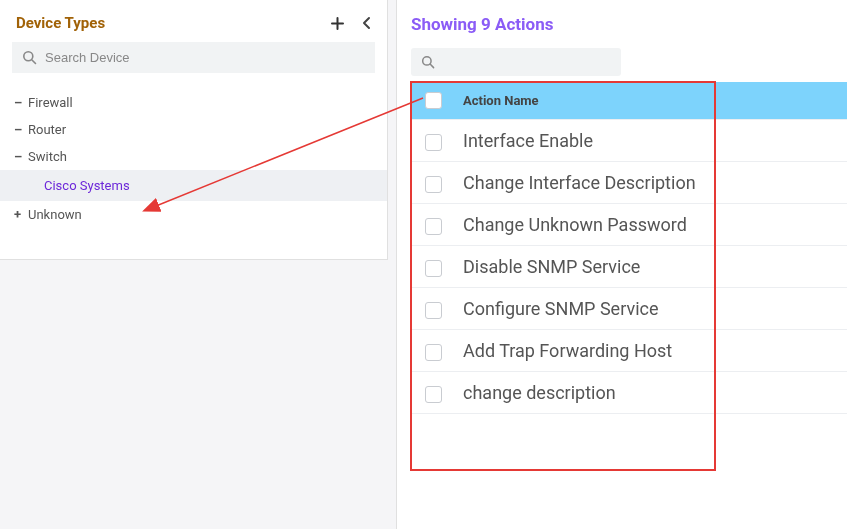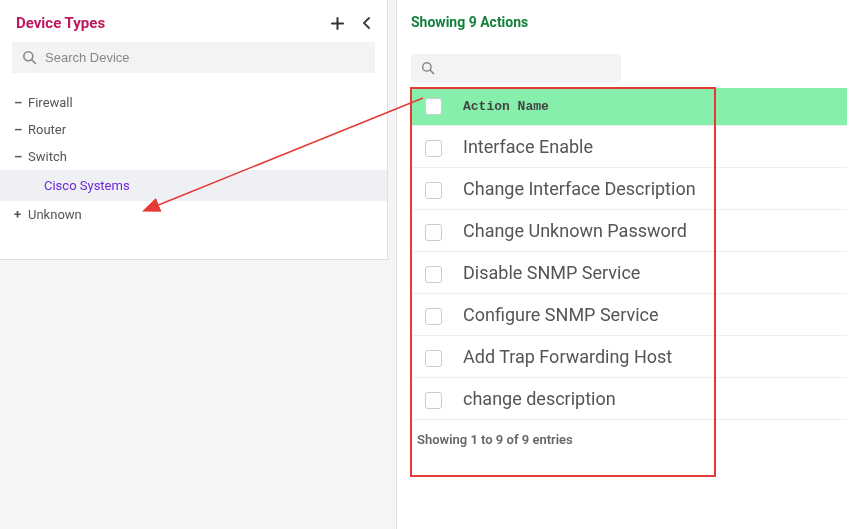--- a/index.html
+++ b/index.html
@@ -28,21 +28,21 @@
     }
     .sidebar-header {
       display: flex;
       align-items: center;
       justify-content: space-between;
       padding: 14px 16px 10px 16px;
     }
     .sidebar-title {
       font-weight: 700;
       font-size: 15px;
-      color: #be185d;
+      color: #a16207;
     }
     .header-right {
       display: flex;
       align-items: center;
       gap: 18px;
     }
     .chevron-icon svg, .plus-icon svg, .search-icon svg {
       display: block;
     }
     .search-box {
@@ -88,23 +88,23 @@
       font-size: 13px;
     }
     .main {
       flex: 1;
       background: #fff;
       padding: 14px 12px 10px 14px;
       border-left: 1px solid #e0e0e0;
     }
     .main-title {
       font-weight: 700;
-      font-size: 14px;
-      color: #15803d;
-      margin-bottom: 24px;
+      font-size: 17px;
+      color: #8b5cf6;
+      margin-bottom: 14px;
     }
     .filter-box {
       width: 210px;
       background: #f1f3f4;
       border-radius: 3px;
       padding: 7px 10px;
       display: flex;
       align-items: center;
       margin-bottom: 6px;
     }
@@ -123,22 +123,21 @@
     }
     table {
       width: 100%;
       border-collapse: collapse;
     }
     th, td {
       text-align: left;
       border-bottom: 1px solid #eceef1;
     }
     thead tr {
-      background: #86efac;
-      font-family: Liberation Mono, monospace;
+      background: #7dd3fc;
     }
     th {
       padding: 10px 8px;
       font-weight: 700;
       font-size: 13px;
       color: #444;
     }
     td {
       padding: 10px 8px;
       font-size: 18px;
@@ -275,21 +274,20 @@
             <td>Add Trap Forwarding Host</td>
           </tr>
           <tr>
             <td class="checkbox-cell"><span class="cbx"></span></td>
             <td>change description</td>
           </tr>
         </tbody>
       </table>
     </div>
 
-    <div class="footer-count">Showing 1 to 9 of 9 entries</div>
   </main>
 </div>
 
 <svg class="annotation-arrow" width="290" height="130">
   <defs>
     <marker id="arrowhead" markerWidth="12" markerHeight="10" refX="2" refY="5" orient="auto">
       <polygon points="0 0, 12 5, 0 10" fill="#e53935"></polygon>
     </marker>
   </defs>
   <line x1="285" y1="10" x2="18" y2="118" stroke="#e53935" stroke-width="1.5" marker-end="url(#arrowhead)"></line>

